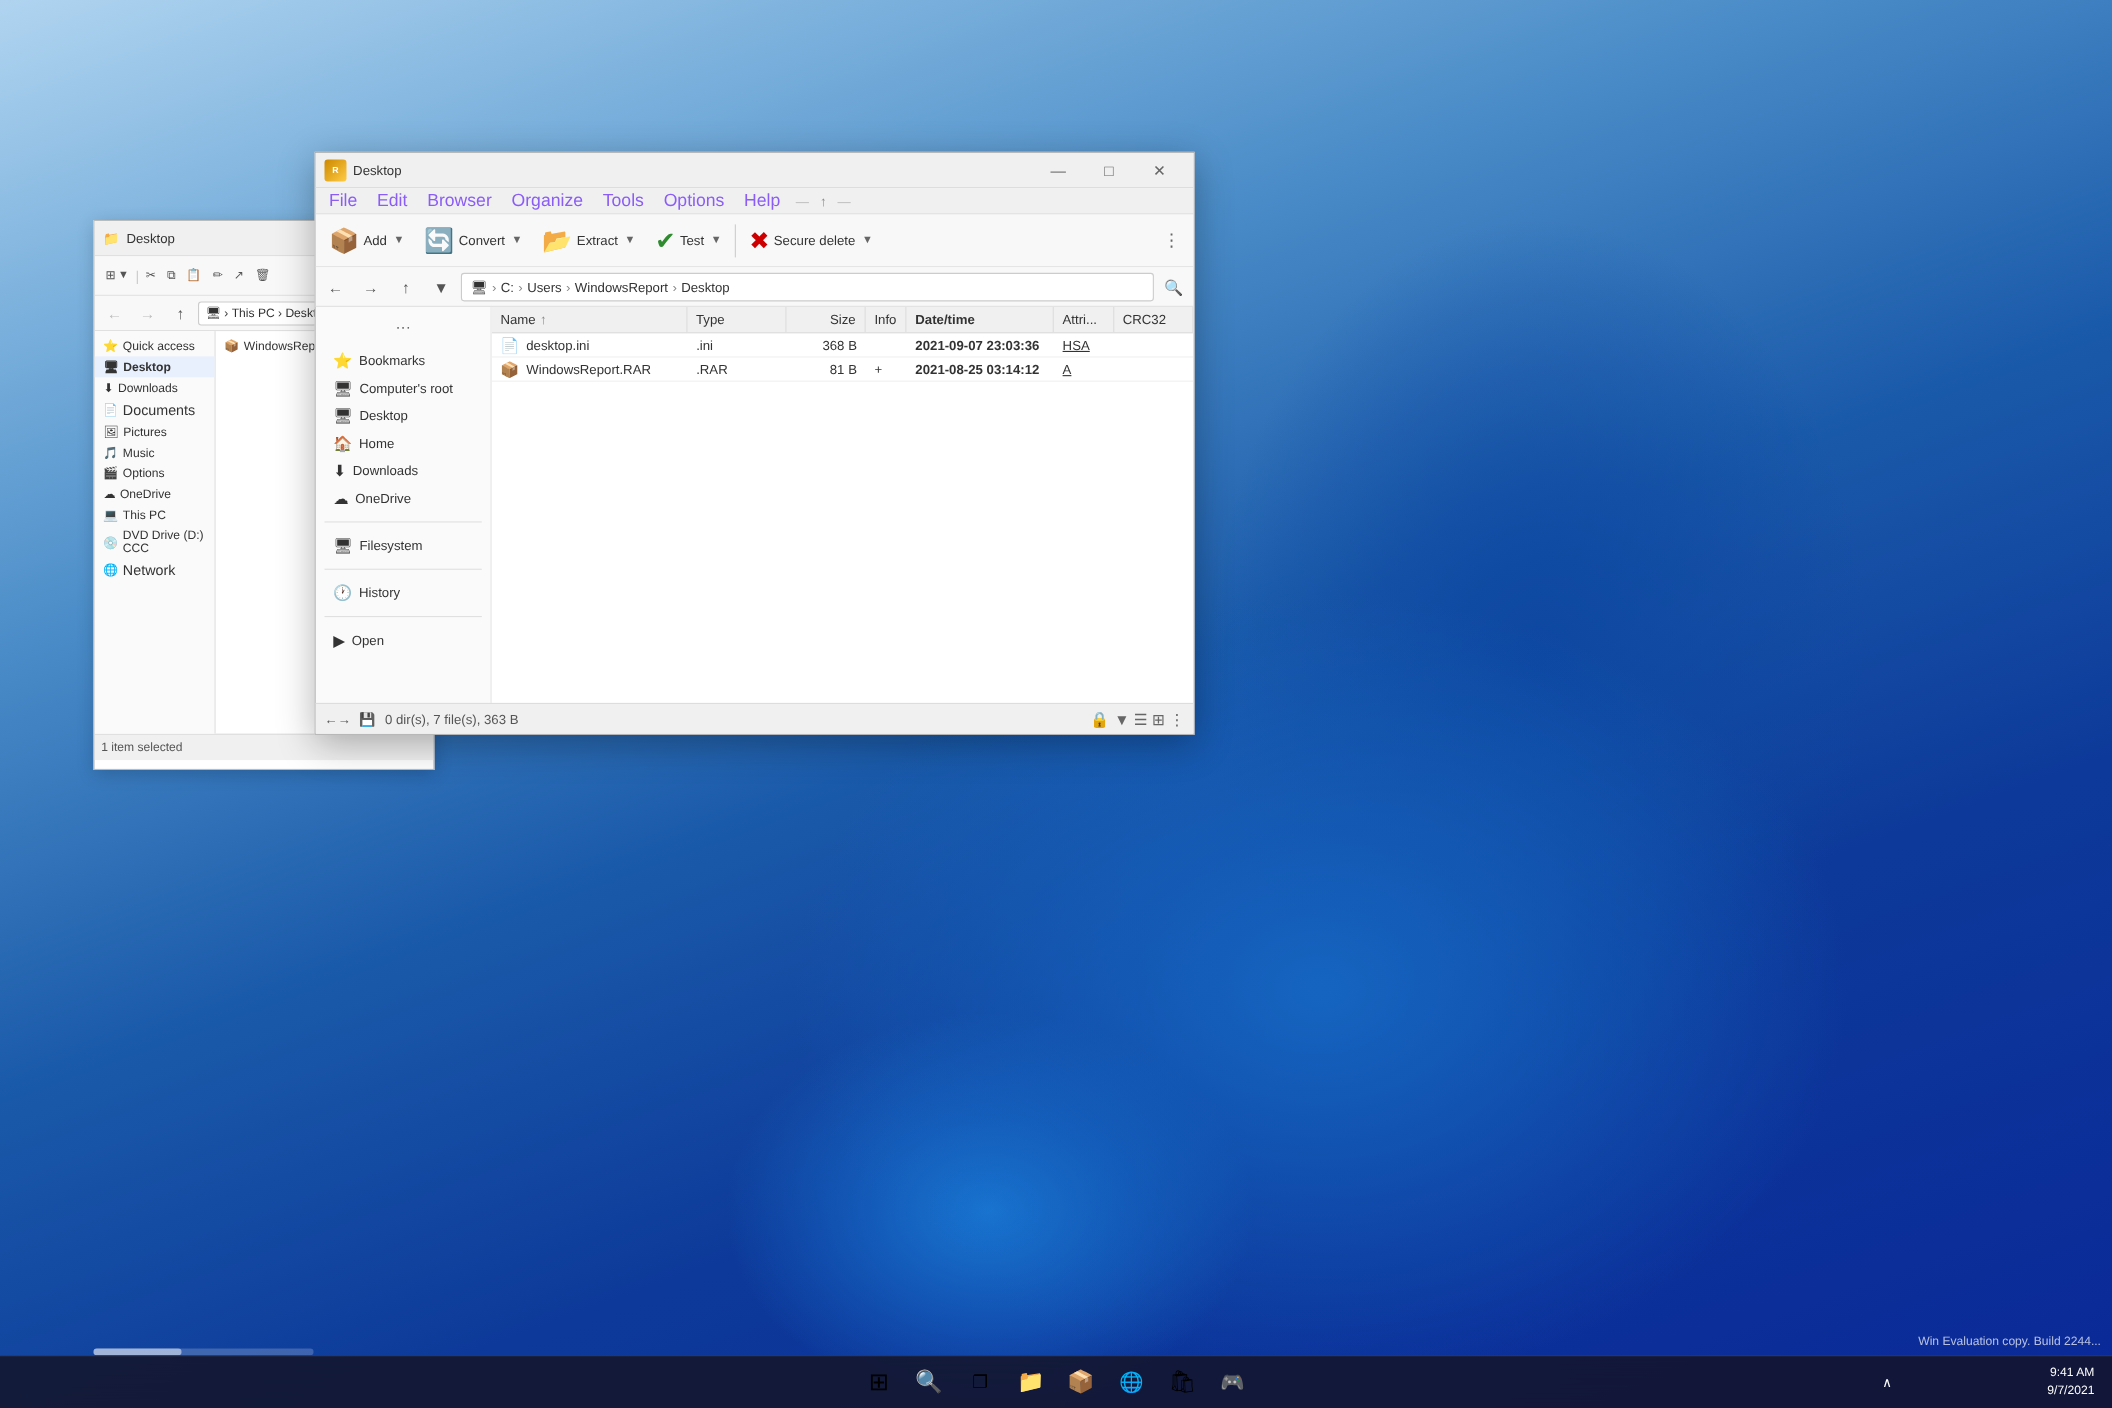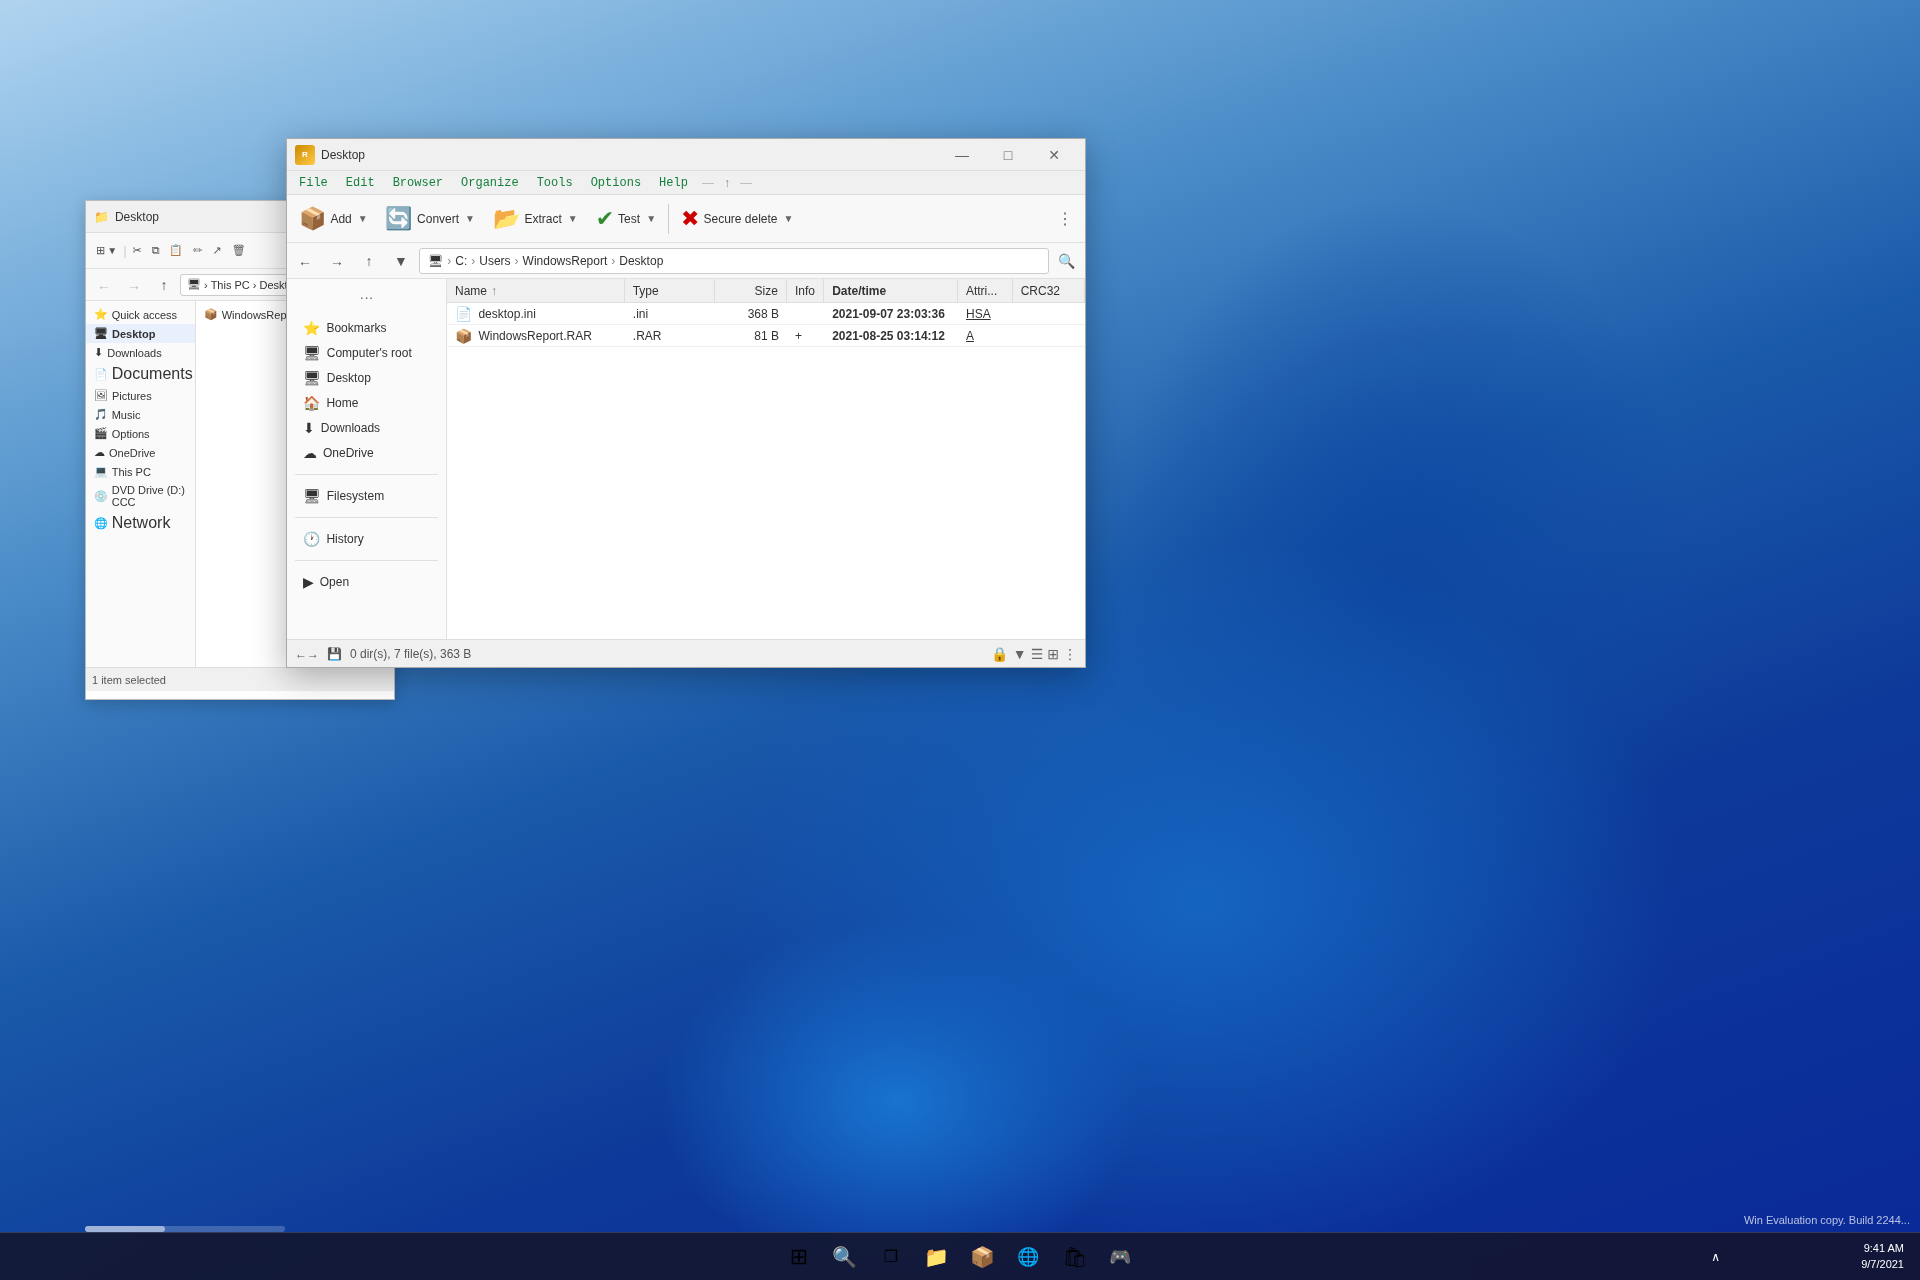--- a/index.html
+++ b/index.html
@@ -138,25 +138,24 @@
       background: #f0f0f0;
       display: flex;
       align-items: center;
       padding: 0 4px;
       border-bottom: 1px solid #ddd;
       flex-shrink: 0;
       gap: 2px;
     }
     .menu-item {
       padding: 2px 8px;
-      font-size: 12px;
-      color: #15803d;
+      font-size: 16px;
+      color: #8b5cf6;
       cursor: pointer;
       border-radius: 3px;
-      font-family: Liberation Mono, monospace;
     }
 
     
     .toolbar {
       height: 48px;
       background: #f8f8f8;
       display: flex;
       align-items: center;
       padding: 0 4px;
       border-bottom: 1px solid #e0e0e0;
@@ -575,21 +574,21 @@
       <div class="bg-sidebar-item active">
         <span>🖥</span>
         <span style="font-size:11px">Desktop</span>
       </div>
       <div class="bg-sidebar-item">
         <span>⬇</span>
         <span style="font-size:11px">Downloads</span>
       </div>
       <div class="bg-sidebar-item">
         <span>📄</span>
-        <span style="font-size:16px">Documents</span>
+        <span style="font-size:13px">Documents</span>
       </div>
       <div class="bg-sidebar-item">
         <span>🖼</span>
         <span style="font-size:11px">Pictures</span>
       </div>
       <div class="bg-sidebar-item">
         <span>🎵</span>
         <span style="font-size:11px">Music</span>
       </div>
       <div class="bg-sidebar-item">
@@ -603,21 +602,21 @@
       <div class="bg-sidebar-item">
         <span>💻</span>
         <span style="font-size:11px">This PC</span>
       </div>
       <div class="bg-sidebar-item">
         <span>💿</span>
         <span style="font-size:11px">DVD Drive (D:) CCC</span>
       </div>
       <div class="bg-sidebar-item">
         <span>🌐</span>
-        <span style="font-size:16px">Network</span>
+        <span style="font-size:13px">Network</span>
       </div>
     </div>
     <div class="bg-file-area">
       <div class="bg-file-item">
         <span>📦</span>
         <span style="font-size:11px">WindowsReport.RAR</span>
       </div>
     </div>
   </div>
   <div class="bg-status">

